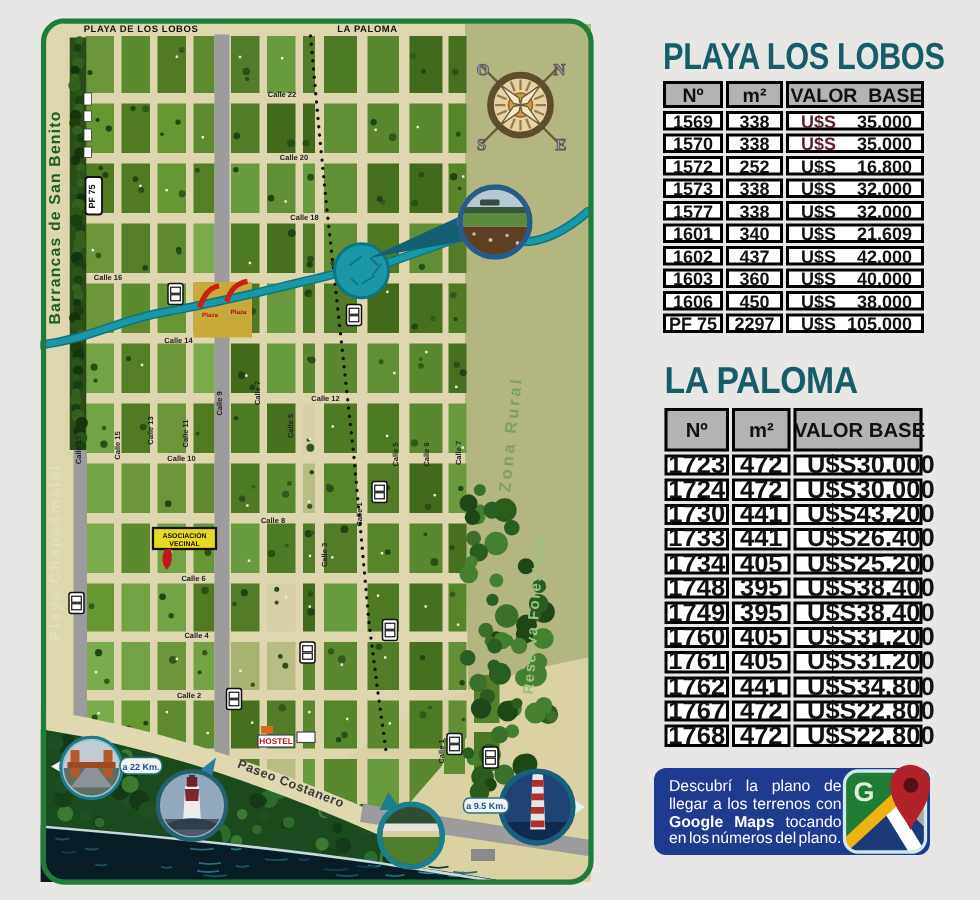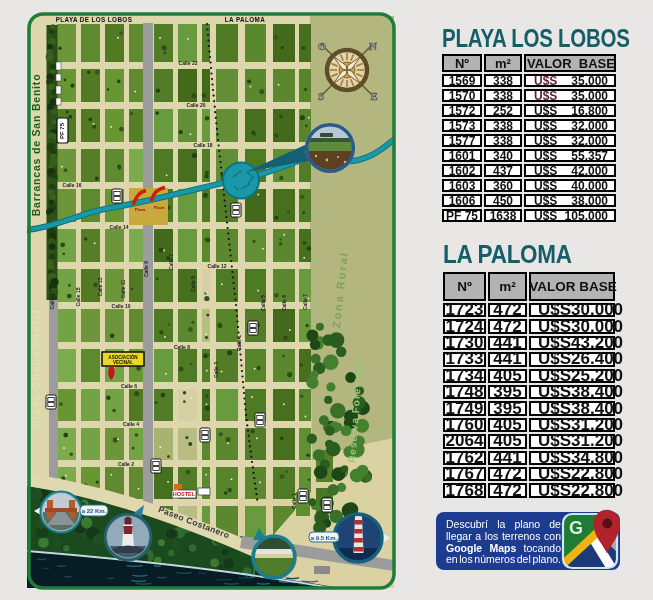--- a/index.html
+++ b/index.html
@@ -1021,21 +1021,21 @@
         <span>U$S</span>
         <span>32.000</span>
       </div>
     </div>
 
 <div class="tr">
       <div class="td c1">1601</div>
       <div class="td c2">340</div>
       <div class="td c3">
         <span>U$S</span>
-        <span>55.357</span>
+        <span>21.609</span>
       </div>
     </div>
 
 <div class="tr">
       <div class="td c1">1602</div>
       <div class="td c2">437</div>
       <div class="td c3">
         <span>U$S</span>
         <span>42.000</span>
       </div>
@@ -1054,21 +1054,21 @@
       <div class="td c1">1606</div>
       <div class="td c2">450</div>
       <div class="td c3">
         <span>U$S</span>
         <span>38.000</span>
       </div>
     </div>
 
 <div class="tr">
       <div class="td c1">PF 75</div>
-      <div class="td c2">1638</div>
+      <div class="td c2">2297</div>
       <div class="td c3">
         <span>U$S</span>
         <span>105.000</span>
       </div>
     </div>
 </div>
 
 <h1 class="t t2t abs" style="left:443px;top:240px;">LA PALOMA</h1>
 
 <div class="tbl t2" style="left:443px;top:272px;">
@@ -1145,21 +1145,21 @@
 <div class="tr t2">
       <div class="td c1">1760</div>
       <div class="td c2">405</div>
       <div class="td c3">
         <span>U$S</span>
         <span>31.200</span>
       </div>
     </div>
 
 <div class="tr t2">
-      <div class="td c1">2064</div>
+      <div class="td c1">1761</div>
       <div class="td c2">405</div>
       <div class="td c3">
         <span>U$S</span>
         <span>31.200</span>
       </div>
     </div>
 
 <div class="tr t2">
       <div class="td c1">1762</div>
       <div class="td c2">441</div>

